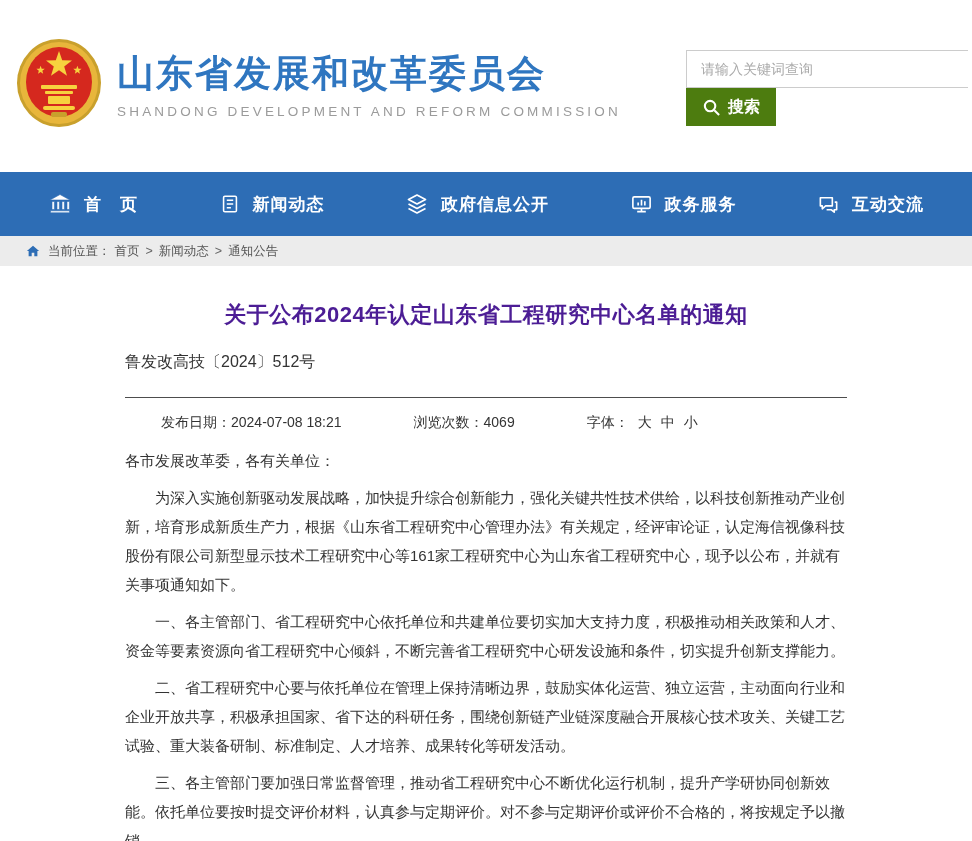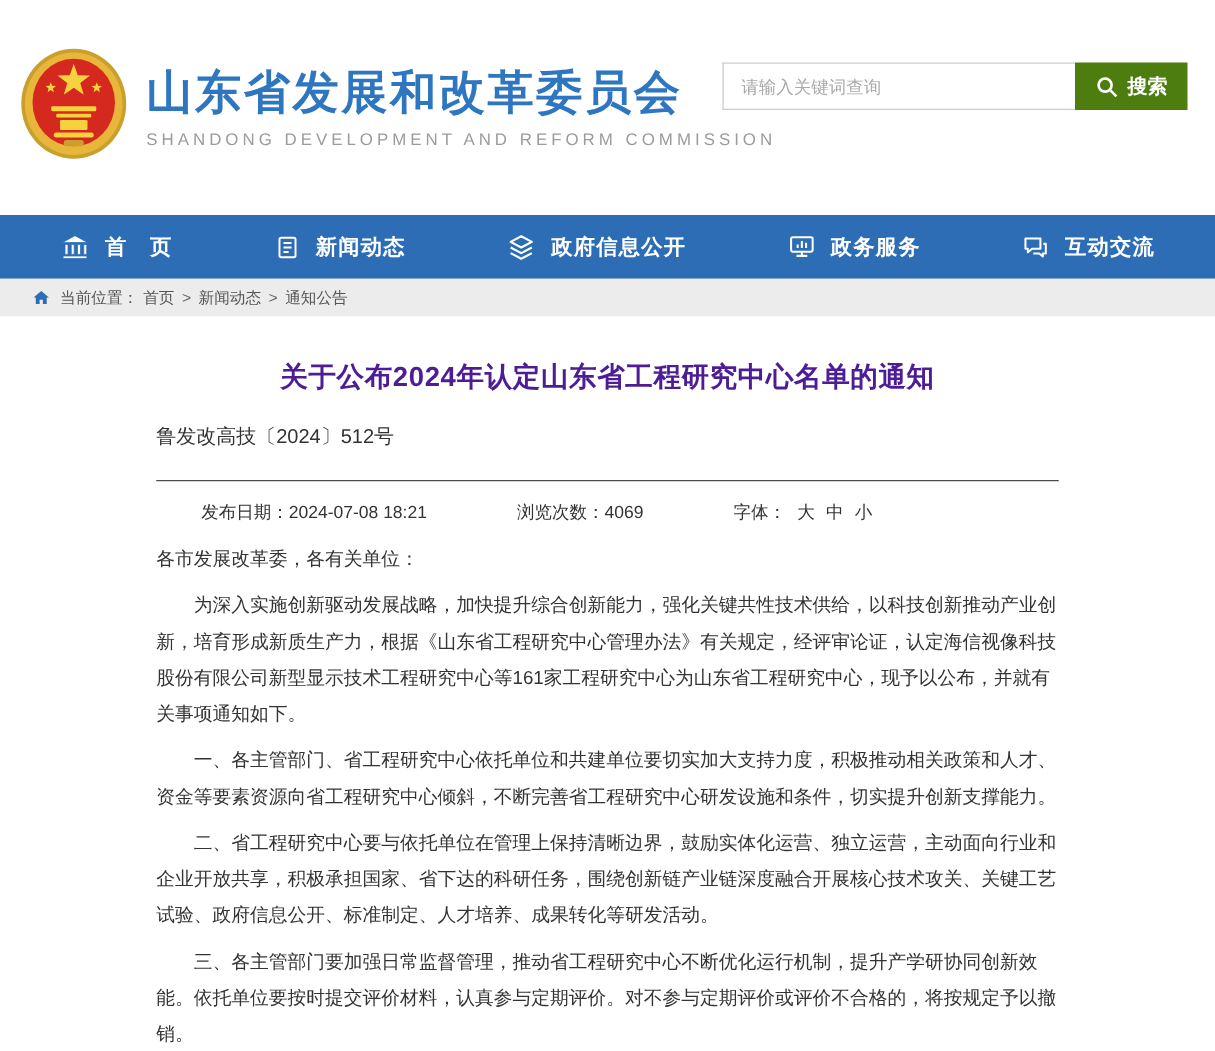--- a/index.html
+++ b/index.html
@@ -5,27 +5,27 @@
   * { margin:0; padding:0; box-sizing:border-box; }
   html,body { width:972px; background:#fff; font-family:"Liberation Sans", sans-serif; }
   body { height:841px; overflow:hidden; color:#333; }
 
   
   .header { height:172px; background:#fff; position:relative; display:flex; align-items:center; }
   .logo-wrap { margin-left:15px; width:88px; height:92px; flex:0 0 auto; margin-top:-6px; }
   .brand { margin-left:14px; }
   .brand-title { font-size:37px; font-weight:bold; color:#2f76c0; letter-spacing:2px; line-height:1.15; }
   .brand-sub { font-size:13.5px; color:#9b9b9b; letter-spacing:3.2px; margin-top:8px; }
-  .search-area { position:absolute; right:22px; top:50px; display:flex; }
+  .search-area { position:absolute; right:4px; top:50px; display:flex;flex-direction:column; }
   .search-input { width:282px; height:38px; border:1px solid #ccc; border-right:none; padding:0 14px; font-size:14px; color:#333; outline:none; }
   .search-input::placeholder { color:#aaa; }
   .search-btn { width:90px; height:38px; background:#4d7c0f; border:none; color:#fff; font-size:16px; font-weight:bold; display:flex; align-items:center; justify-content:center; gap:7px; cursor:pointer; }
 
   
-  .nav { height:51px; background:#2d6db5; display:flex; align-items:center; justify-content:space-between; padding:0 48px; }
+  .nav { height:64px; background:#2d6db5; display:flex; align-items:center; justify-content:space-between; padding:0 48px; }
   .nav-item { display:flex; align-items:center; gap:12px; color:#fff; font-size:17px; font-weight:bold; cursor:pointer; letter-spacing:1px; }
   .nav-item svg { display:block; }
 
   
   .crumbbar { height:30px; background:#ececec; display:flex; align-items:center; padding-left:26px; font-size:12.5px; color:#555; gap:4px; }
   .crumbbar .sep { margin:0 2px; color:#666; }
   .crumb-link { color:#555; cursor:pointer; }
 
   
   .article { width:722px; margin:0 auto; }
@@ -160,21 +160,21 @@
       <span>大</span>
       <span>中</span>
       <span>小</span>
     </div>
   </div>
 
   <div class="body-text">
     <p>各市发展改革委，各有关单位：</p>
     <p class="indent">为深入实施创新驱动发展战略，加快提升综合创新能力，强化关键共性技术供给，以科技创新推动产业创新，培育形成新质生产力，根据《山东省工程研究中心管理办法》有关规定，经评审论证，认定海信视像科技股份有限公司新型显示技术工程研究中心等161家工程研究中心为山东省工程研究中心，现予以公布，并就有关事项通知如下。</p>
     <p class="indent">一、各主管部门、省工程研究中心依托单位和共建单位要切实加大支持力度，积极推动相关政策和人才、资金等要素资源向省工程研究中心倾斜，不断完善省工程研究中心研发设施和条件，切实提升创新支撑能力。</p>
-    <p class="indent">二、省工程研究中心要与依托单位在管理上保持清晰边界，鼓励实体化运营、独立运营，主动面向行业和企业开放共享，积极承担国家、省下达的科研任务，围绕创新链产业链深度融合开展核心技术攻关、关键工艺试验、政府信息公开、标准制定、人才培养、成果转化等研发活动。</p>
+    <p class="indent">二、省工程研究中心要与依托单位在管理上保持清晰边界，鼓励实体化运营、独立运营，主动面向行业和企业开放共享，积极承担国家、省下达的科研任务，围绕创新链产业链深度融合开展核心技术攻关、关键工艺试验、重大装备研制、标准制定、人才培养、成果转化等研发活动。</p>
     <p class="indent">三、各主管部门要加强日常监督管理，推动省工程研究中心不断优化运行机制，提升产学研协同创新效能。依托单位要按时提交评价材料，认真参与定期评价。对不参与定期评价或评价不合格的，将按规定予以撤销。</p>
     <p class="attach">
       <span>附件：</span>
       <span class="attach-link">
         <span style="display:flex;">
           <svg width="14" height="15" viewBox="0 0 16 17">
             <rect x="1.5" y="1" width="13" height="15" rx="1.5" fill="#fdfdfd" stroke="#c9c9c9"></rect>
             <path d="M8 4 L11.2 13 H9.7 L8 7.6 L6.3 13 H4.8 Z" fill="#d0342c"></path>
             <path d="M5.8 10.4 h4.4" stroke="#d0342c" stroke-width="1.1"></path>
           </svg>

